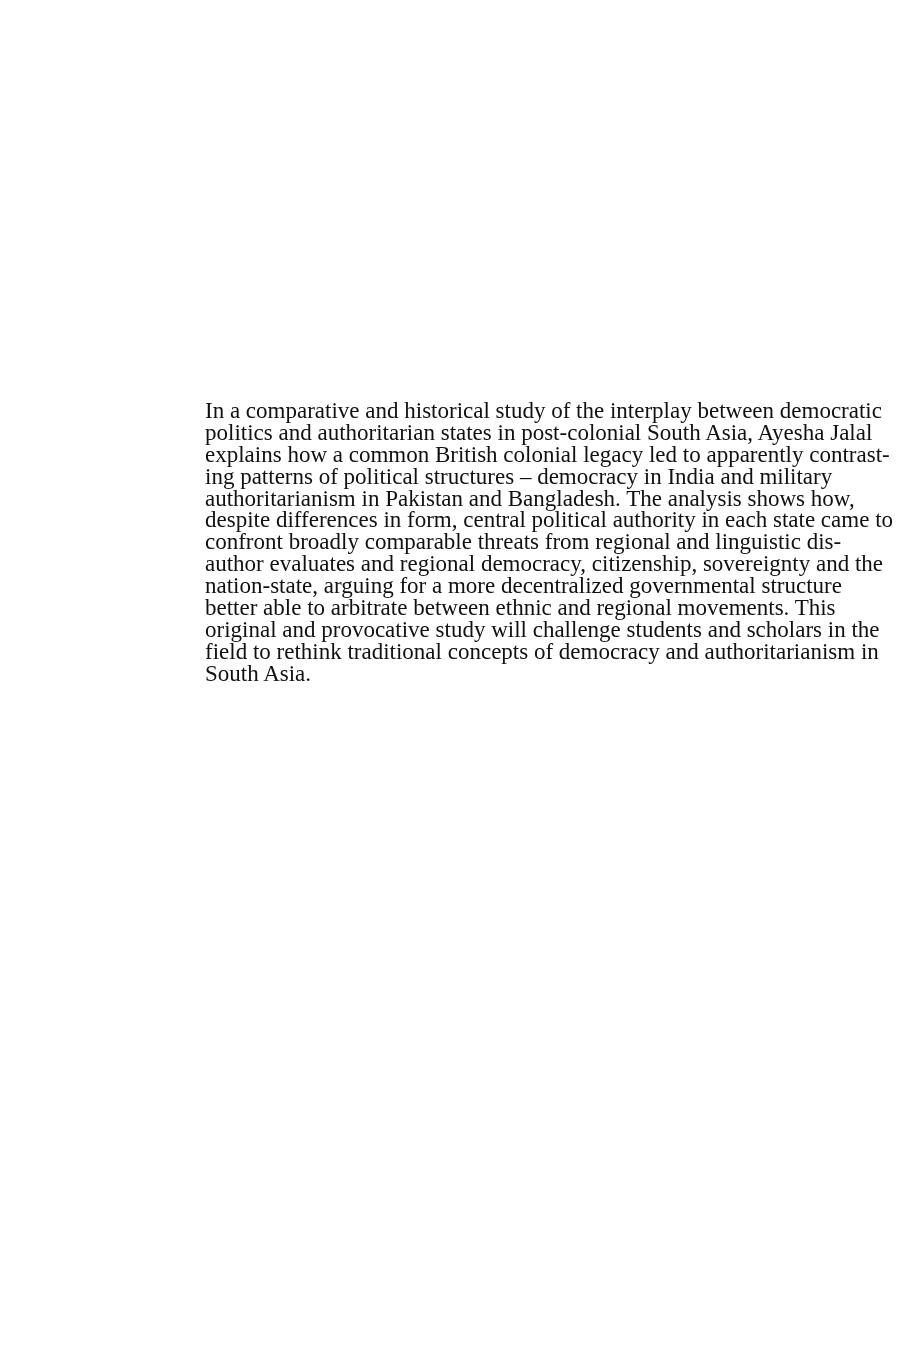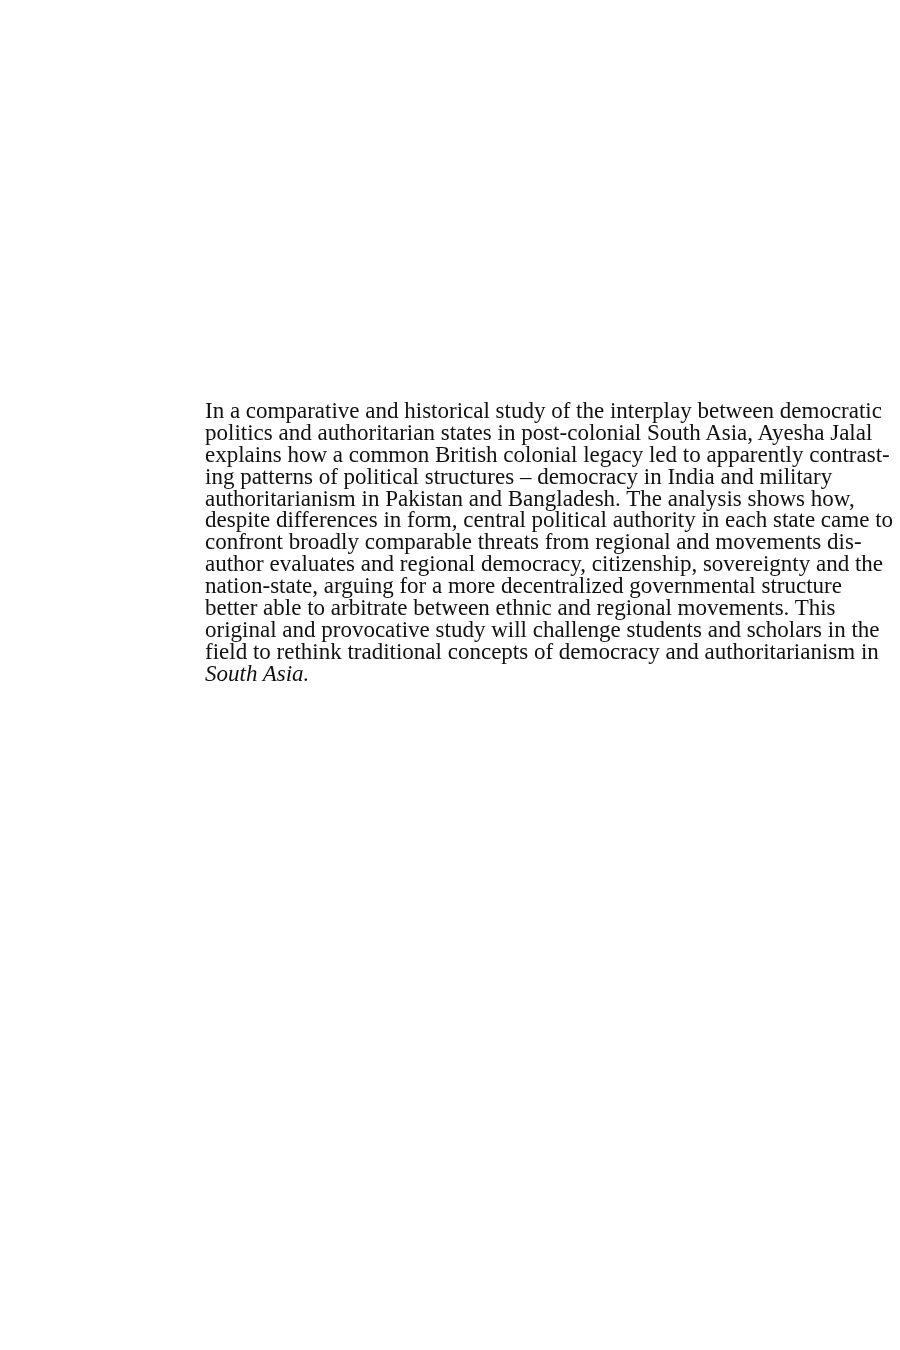--- a/index.html
+++ b/index.html
@@ -33,35 +33,34 @@
       line-height: 21.9px;
       font-family: "Liberation Serif", "DejaVu Serif", serif;
       font-size: 23px;
       color: #111111;
       white-space: nowrap;
       text-align: justify;
       text-align-last: justify;
     }
     .line.last {
       text-align-last: left;
-      font-style: italic;
     }
   </style>
 </head>
 <body>
 
 <div class="page">
   <div class="blurb">
     <span class="line">In a comparative and historical study of the interplay between democratic</span>
     <span class="line">politics and authoritarian states in post-colonial South Asia, Ayesha Jalal</span>
     <span class="line">explains how a common British colonial legacy led to apparently contrast-</span>
     <span class="line">ing patterns of political structures – democracy in India and military</span>
     <span class="line">authoritarianism in Pakistan and Bangladesh. The analysis shows how,</span>
     <span class="line">despite differences in form, central political authority in each state came to</span>
-    <span class="line">confront broadly comparable threats from regional and movements dis-</span>
+    <span class="line">confront broadly comparable threats from regional and linguistic dis-</span>
     <span class="line">author evaluates and regional democracy, citizenship, sovereignty and the</span>
     <span class="line">nation-state, arguing for a more decentralized governmental structure</span>
     <span class="line">better able to arbitrate between ethnic and regional movements. This</span>
     <span class="line">original and provocative study will challenge students and scholars in the</span>
     <span class="line">field to rethink traditional concepts of democracy and authoritarianism in</span>
     <span class="line last">South Asia.</span>
   </div>
 </div>
 
 </body></html>

